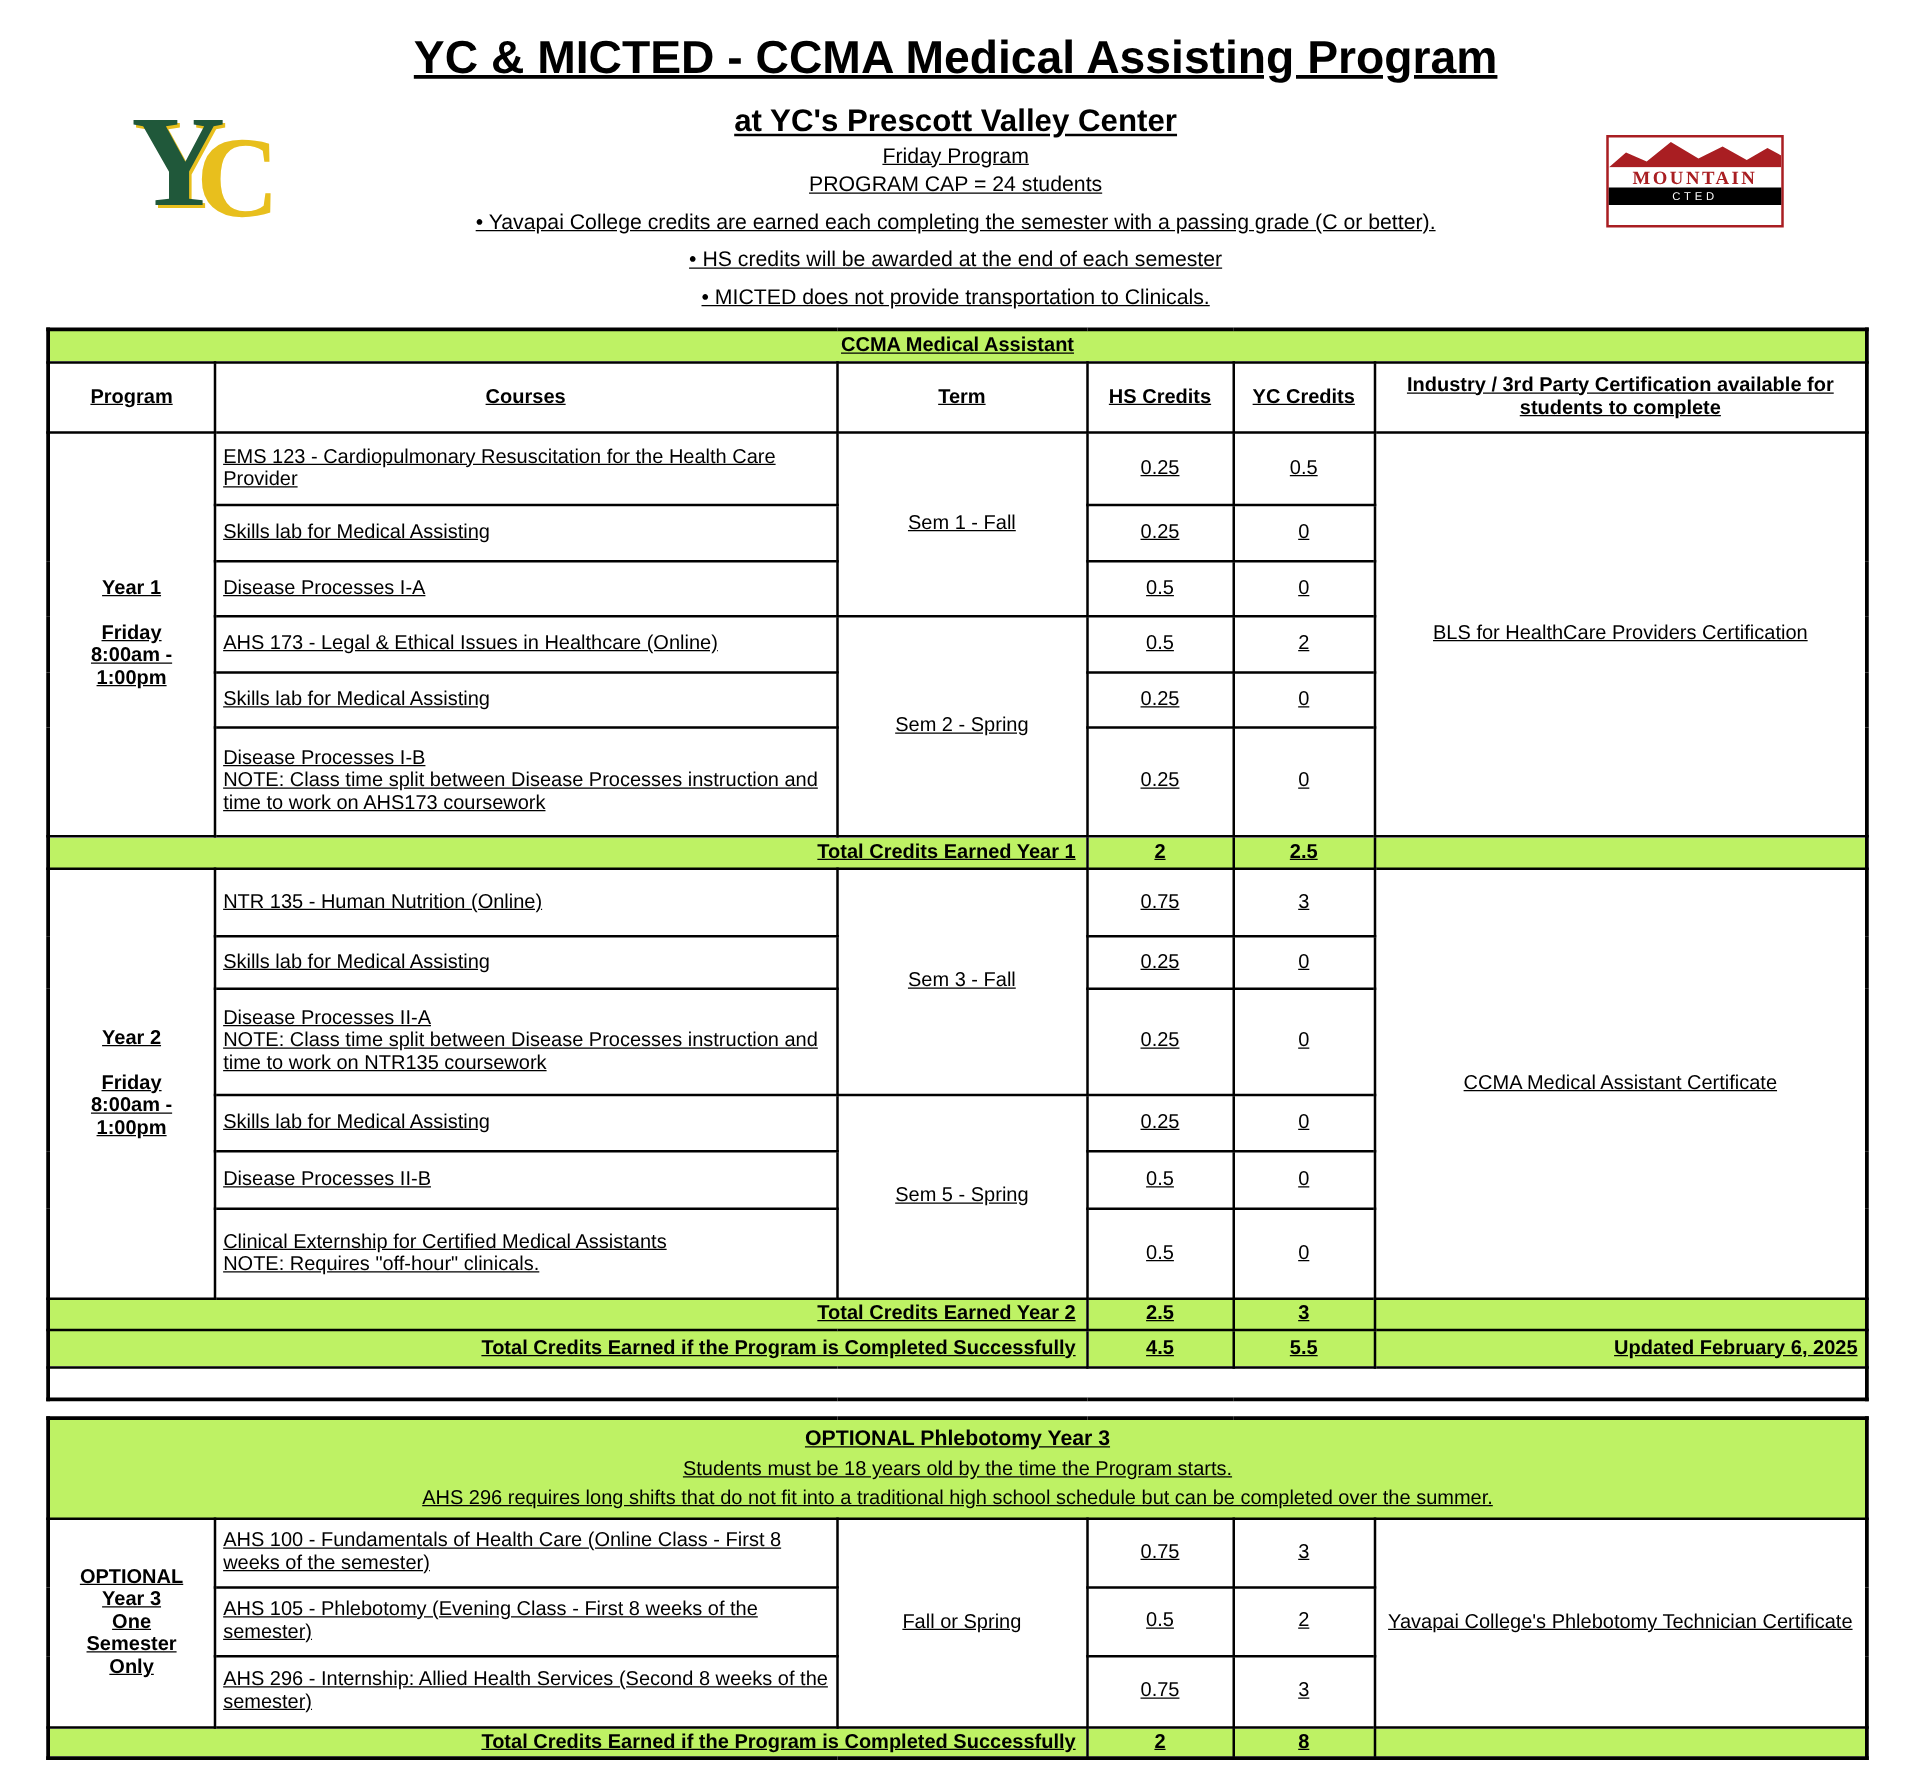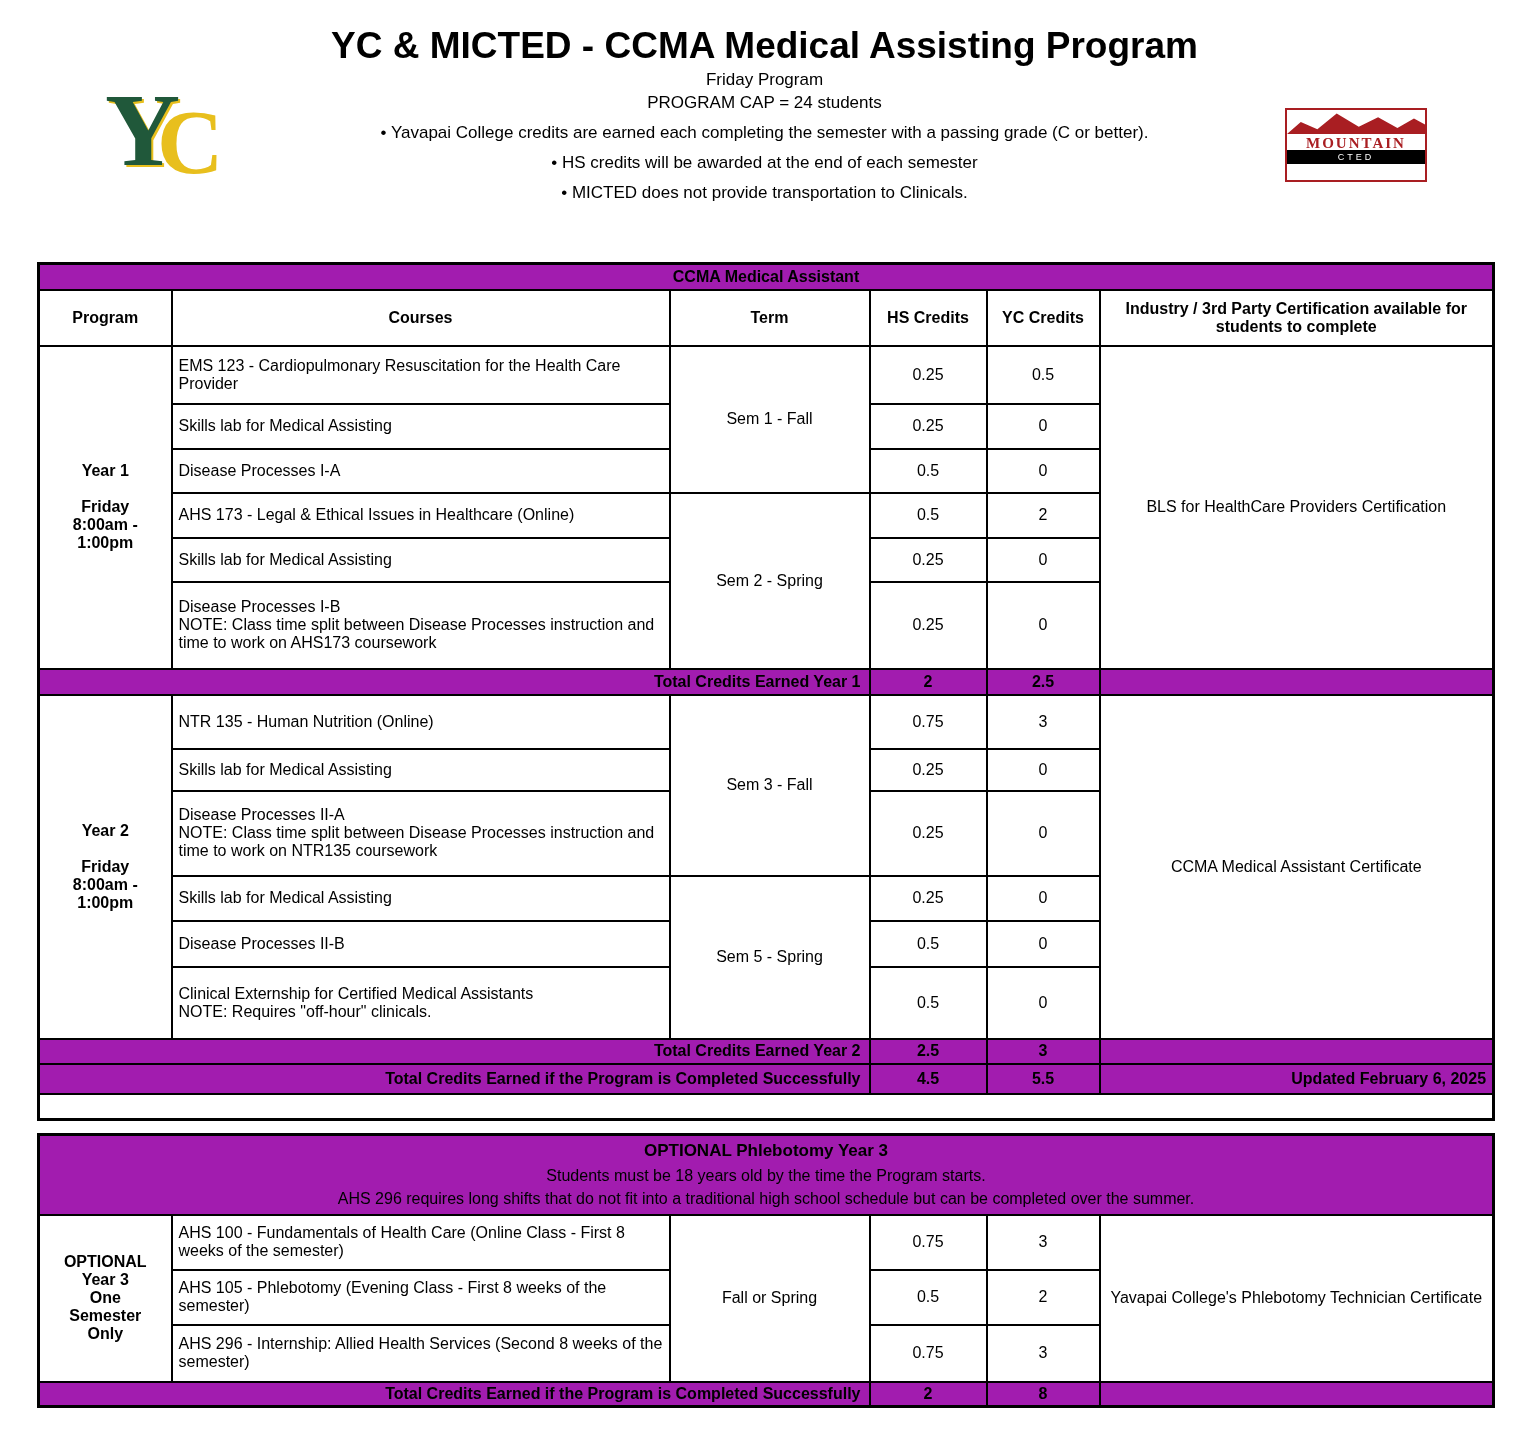--- a/index.html
+++ b/index.html
@@ -1,18 +1,18 @@
 <!DOCTYPE html>
 <html><head>
 <meta charset="utf-8">
 <style>
   * { box-sizing: border-box; }
   html, body { margin: 0; padding: 0; background: #fff; }
   body { width: 1529px; font-family: "Liberation Sans", sans-serif; color: #000; }
-  .page { position: relative; width: 1529px; height: 1432px; overflow: hidden; }
+  .page { position: relative; width: 1529px; height: 1432px; overflow: hidden; text-decoration: underline; }
 
   
   .header { position: relative; text-align: center; padding-top: 26px; height: 262px; }
   .title { font-size: 37px; font-weight: bold; line-height: 1.1; }
   .subtitle { font-size: 25px; font-weight: bold; margin-top: 16px; }
   .hline { font-size: 17px; margin-top: 3px; }
   .bullet-line { font-size: 17px; margin-top: 10px; }
 
   
   .yc-logo { position: absolute; left: 105px; top: 78px; width: 140px; height: 120px; }
@@ -31,41 +31,42 @@
               font-weight: bold; font-size: 15px; letter-spacing: 2px; line-height: 1.2; }
   .mi-word2 { text-align: center; color: #a91e22; font-family: "Liberation Serif", serif;
               font-size: 11px; letter-spacing: 3px; line-height: 1.2; }
   .mi-bar { position: absolute; bottom: 16px; left: 0; width: 100%; height: 14px; background: #000;
             color: #fff; font-size: 9px; letter-spacing: 3px; text-align: center; line-height: 14px; }
 
   
   table.grid { border-collapse: collapse; table-layout: fixed; margin-left: 37px;
                width: 1455px; border: 3px solid #000; }
   table.grid td { border: 2px solid #000; font-size: 16px; padding: 2px 6px; overflow: hidden; vertical-align: middle; }
-  .gray { background: #a21caf; margin-left: 19px; }
+  .gray { background: #bef264; margin-left: 19px; }
   .section-title { font-weight: bold; text-align: center; font-size: 17px; }
   .colhead { font-weight: bold; text-align: center; }
   .program-cell { font-weight: bold; text-align: center; white-space: pre-line; }
   .course { text-align: left; }
   .center { text-align: center; }
   .total-label { text-align: right; font-weight: bold; padding-right: 8px !important; }
   .total-num { text-align: center; font-weight: bold; }
   .updated { text-align: right; font-weight: bold; }
   .phleb-head { text-align: center; }
   .phleb-head .ph-title { font-weight: bold; font-size: 17px; margin-bottom: 6px; }
   .phleb-head .ph-note { font-size: 16px; margin-top: 5px; }
   .spacer { height: 12px; }
 </style>
 </head>
 <body>
 
 <div class="page">
 
   <div class="header">
     <div class="title">YC &amp; MICTED - CCMA Medical Assisting Program</div>
+    <div class="subtitle">at YC's Prescott Valley Center</div>
     <div class="hline">Friday Program</div>
     <div class="hline">PROGRAM CAP = 24 students</div>
     <div class="bullet-line">• Yavapai College credits are earned each completing the semester with a passing grade (C or better).</div>
     <div class="bullet-line">• HS credits will be awarded at the end of each semester</div>
     <div class="bullet-line">• MICTED does not provide transportation to Clinicals.</div>
 
     <div class="yc-logo">
       <span class="yc-c">C</span>
       <span class="yc-y">Y</span>
     </div>

